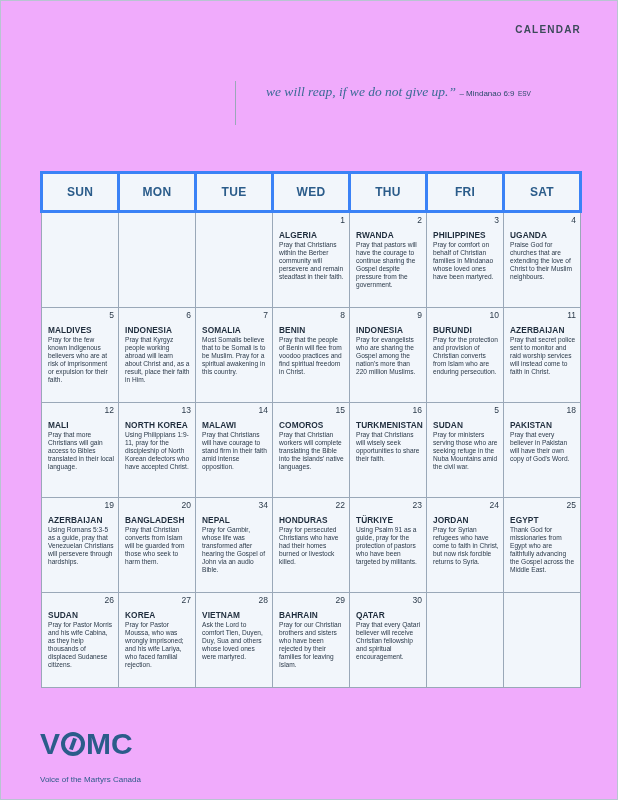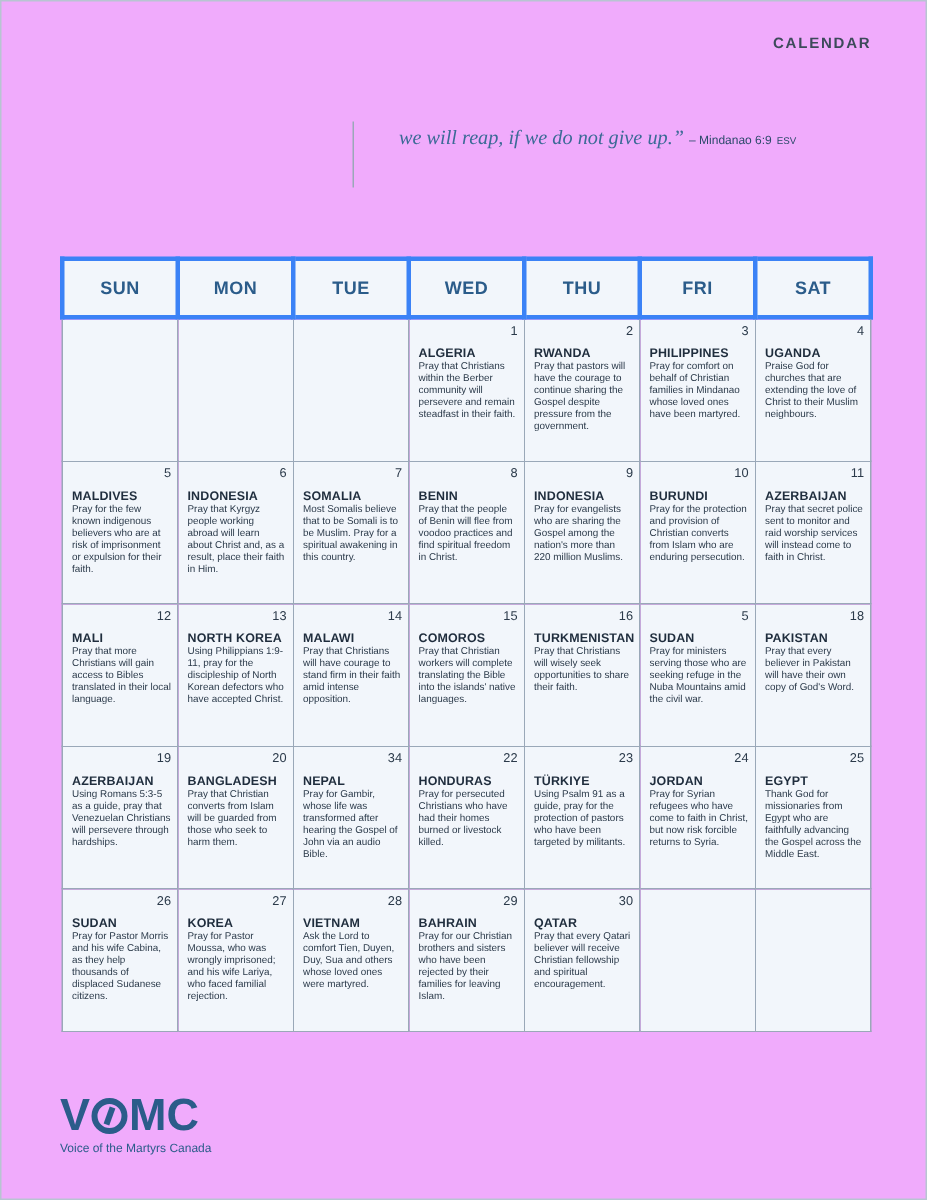--- a/index.html
+++ b/index.html
@@ -76,21 +76,21 @@
   }
   .logo-o {
     display: inline-block; width: 24px; height: 24px; border-radius: 50%;
     border: 4px solid #2b5c8a; box-sizing: border-box; position: relative; margin: 0 1px;
   }
   .logo-o::after {
     content: ""; position: absolute; left: 6px; top: 2px; width: 4px; height: 12px;
     background: #2b5c8a; transform: rotate(20deg);
   }
   .logo-tag {
-    font-size: 8px; color: #2b5c8a; margin-top: 2px;
+    font-size: 8px; color: #2b5c8a; margin-top: 16px;
   }
 </style>
 </head>
 <body>
 
 <div class="page">
   <div class="top-label">CALENDAR</div>
   <div class="divider"></div>
   <div class="verse">
     <span class="line2"><span>we will reap, if we do not give up.”</span> <span class="ref">– Mindanao 6:9</span> <span class="ref esv">ESV</span></span>

